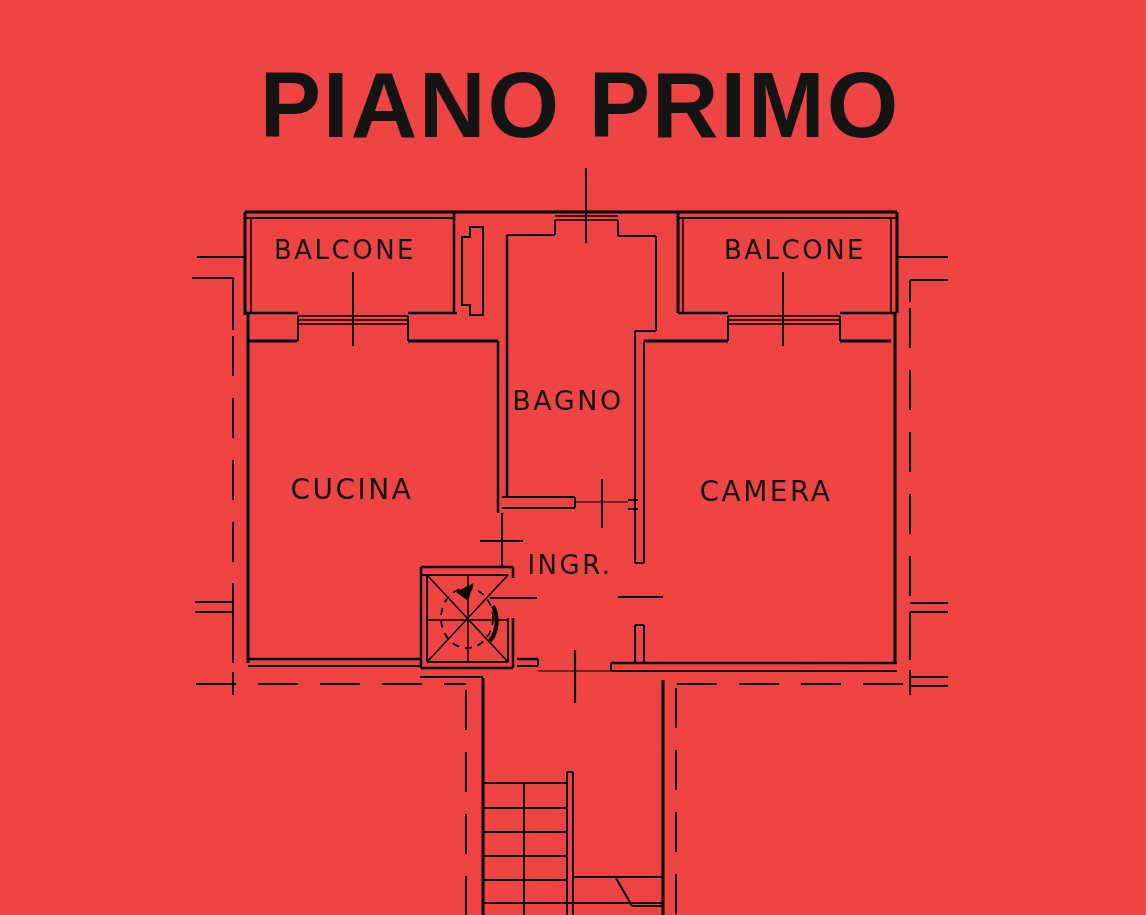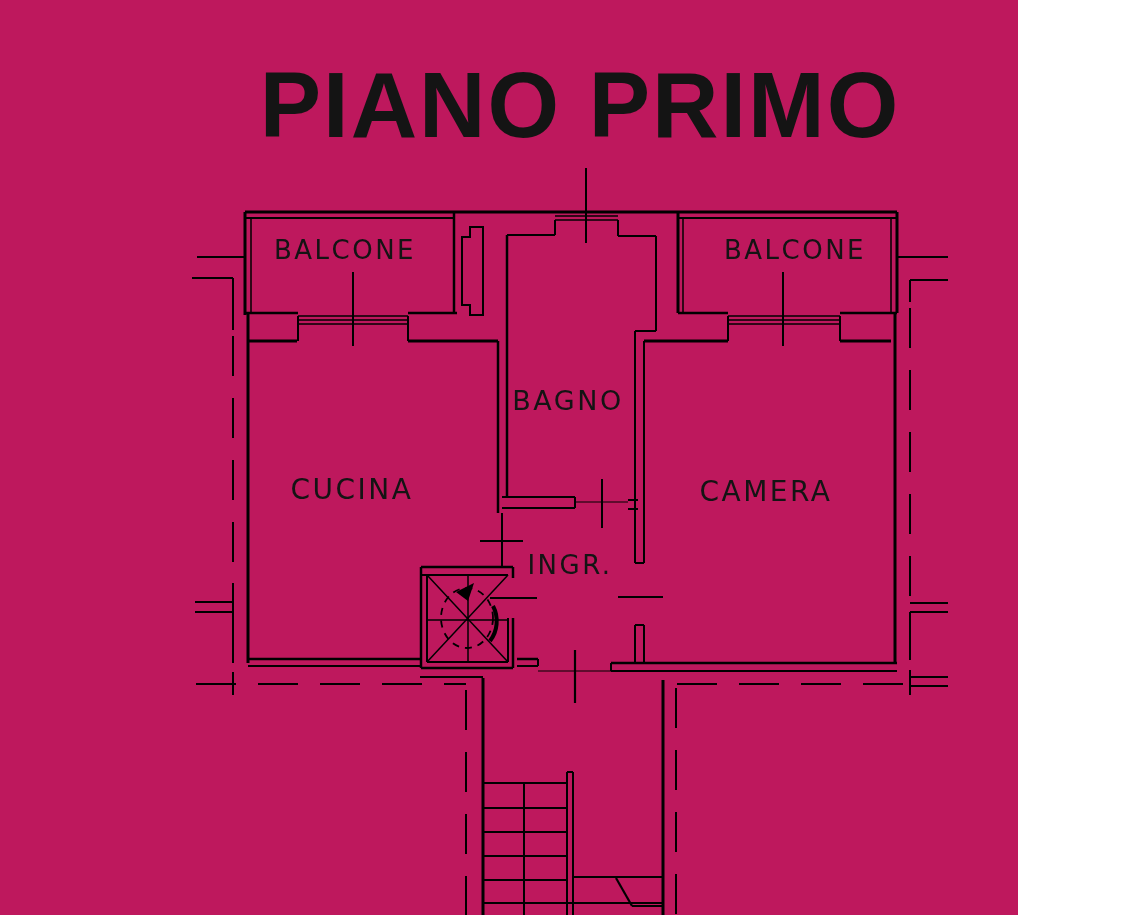--- a/index.html
+++ b/index.html
@@ -1,20 +1,20 @@
 <!DOCTYPE html>
 <html><head>
 <meta charset="utf-8">
 <style>
   html, body { margin: 0; padding: 0; background: #ffffff; }
   #stage {
     position: relative;
-    width: 1018px;
+    width: 1146px;
     height: 915px;
-    background: #be185d;
+    background: #ef4444;
     overflow: hidden;
   }
   svg { display: block; }
   .wall    { stroke: #000000; fill: none; }
   .thin    { stroke: #000000; fill: none; }
   .dashedb { stroke: #000000; fill: none; }
   text { fill: #141414; }
   .title-text {
     font-family: "Liberation Sans", sans-serif;
     font-weight: 700;

